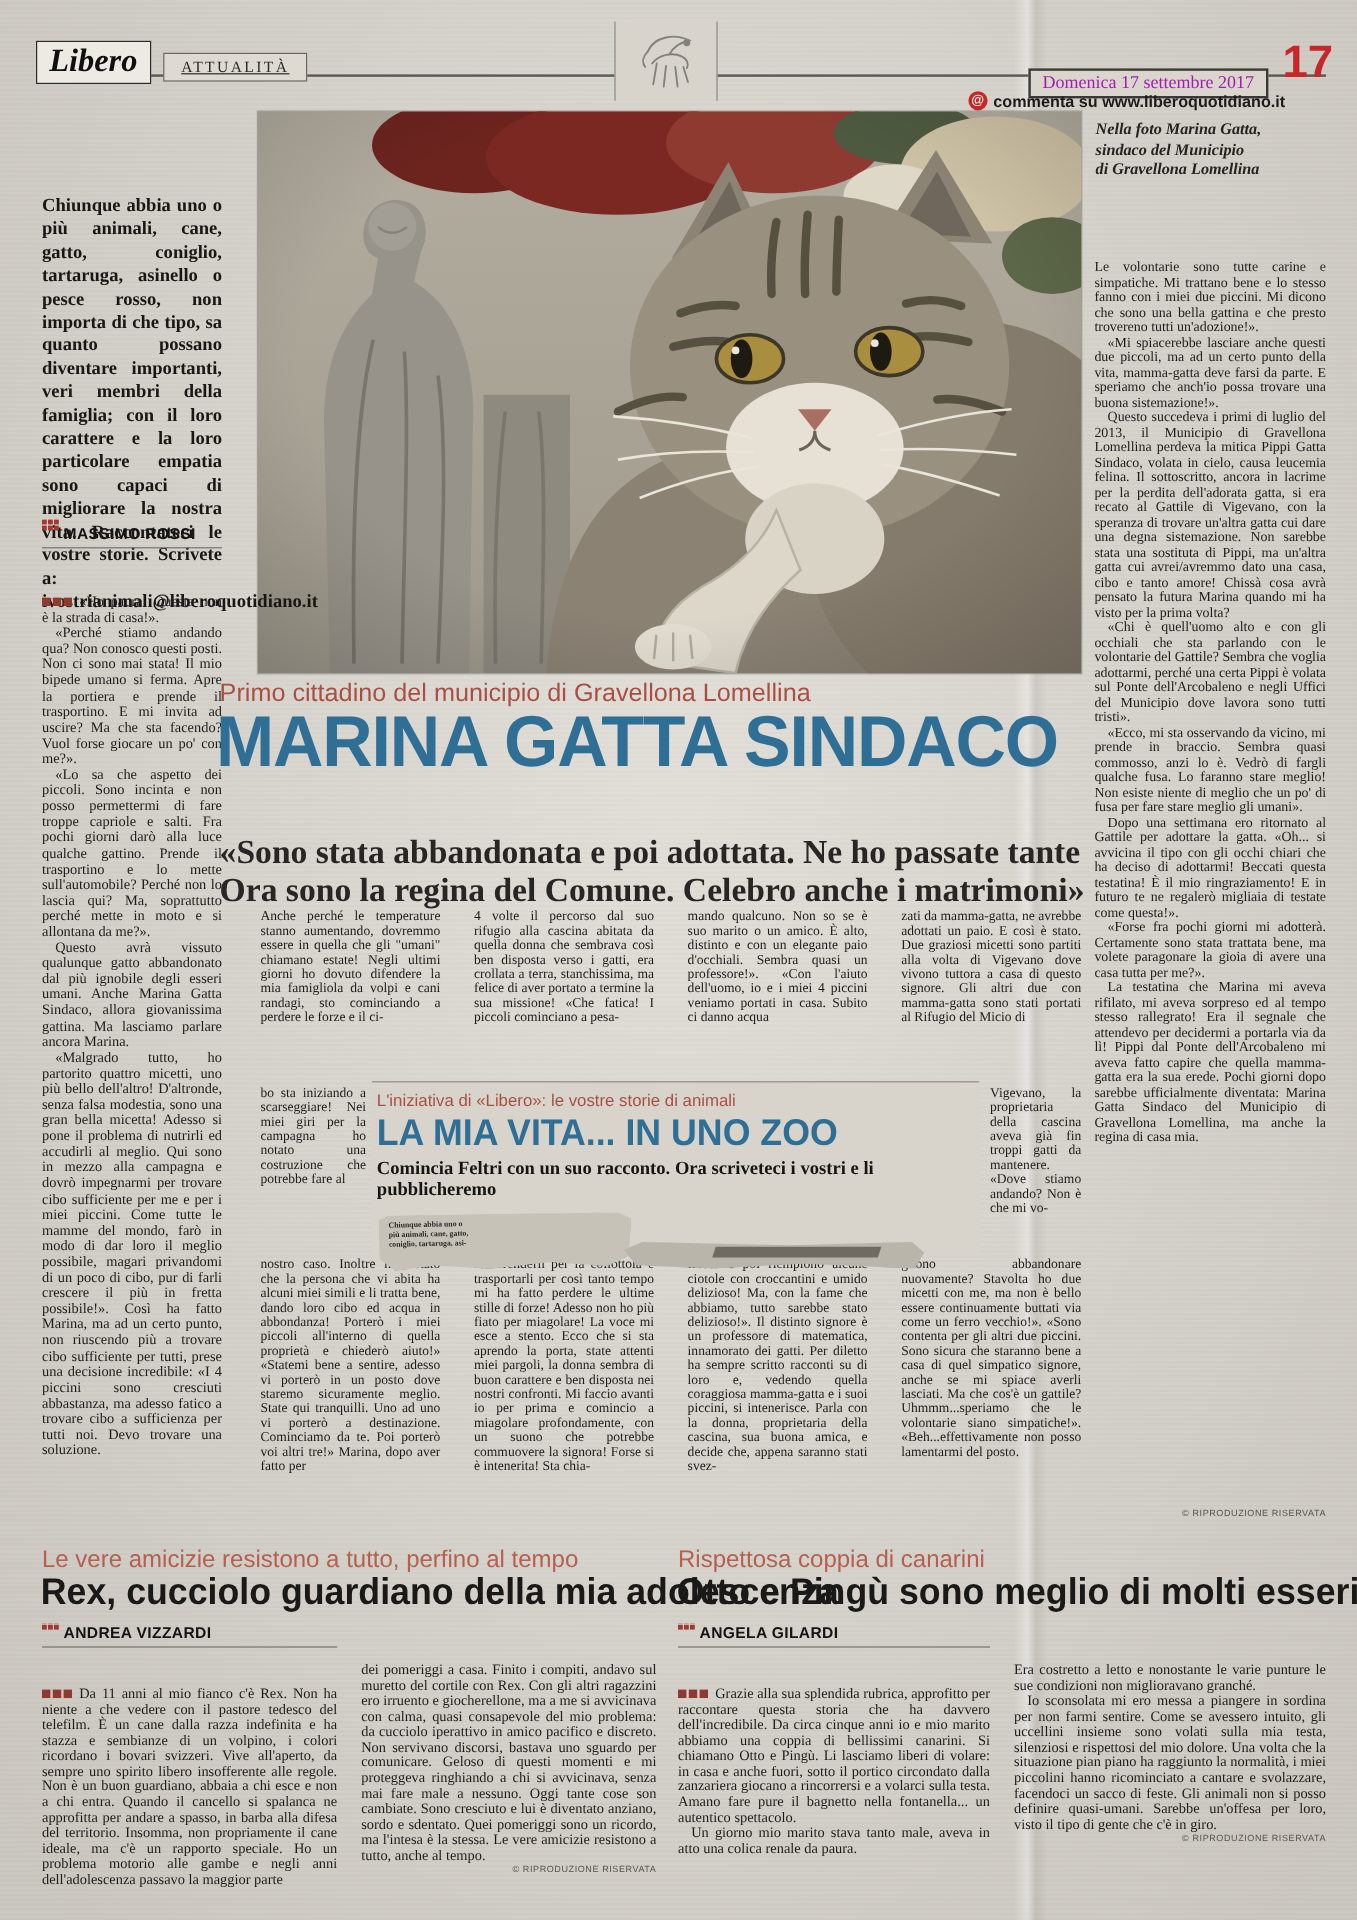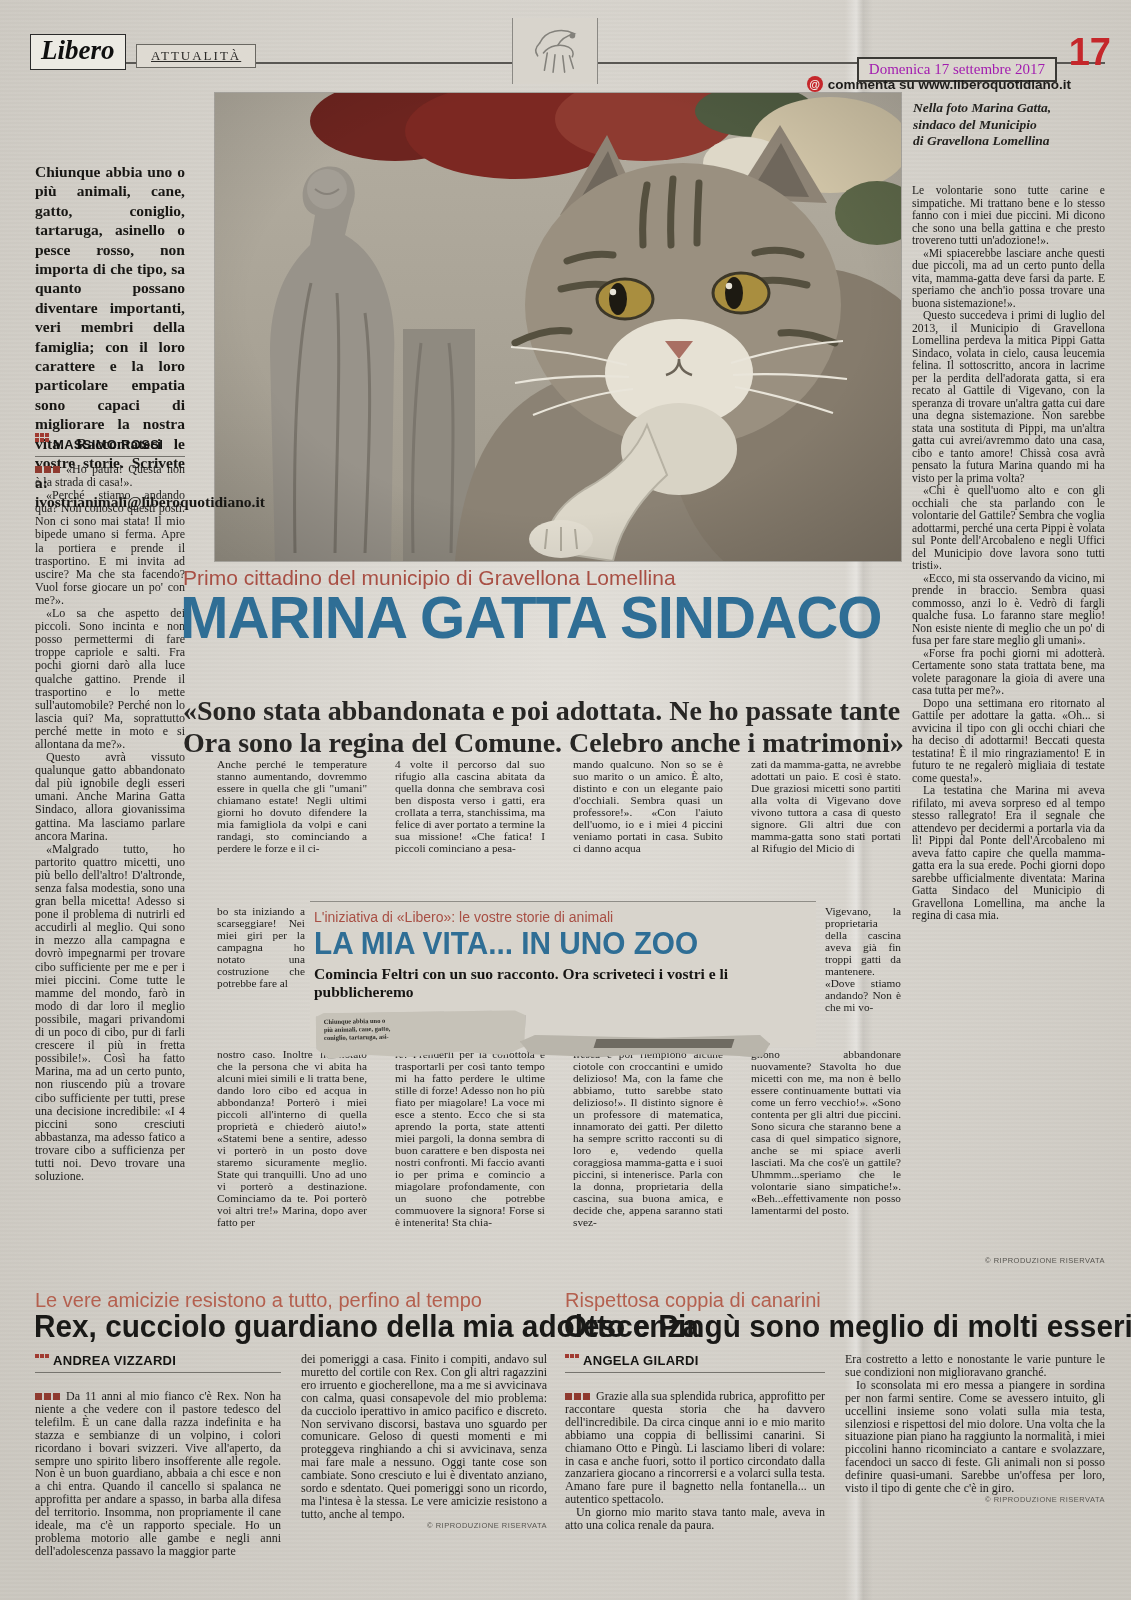--- a/index.html
+++ b/index.html
@@ -26,21 +26,21 @@
   .at-ic{display:inline-flex;width:16px;height:16px;border-radius:50%;background:#c5272b;color:#f4f1ea;
         font:bold 11px/16px "Liberation Sans", sans-serif;align-items:center;justify-content:center;}
   
   .photo{position:absolute;left:215px;top:93px;width:686px;height:468px;box-shadow:0 0 0 1px rgba(90,88,82,.4);}
   .photo svg{display:block;width:100%;height:100%;}
   
   .photo-caption{position:absolute;left:913px;top:100px;width:185px;
         font:bold italic 13.5px/16.5px "Liberation Serif", serif;color:#242320;white-space:pre-line;}
   .bodytext{text-align:justify;hyphens:auto;-webkit-hyphens:auto;}
   .bodytext p{margin:0;text-indent:11px;}
-  .bodytext p.first{text-indent:0;}
+  .bodytext p.first{text-indent:0;margin-top:32px;}
   .sq3{display:inline-block;width:7px;height:7px;background:#8f3a2f;box-shadow:9px 0 #8f3a2f,18px 0 #8f3a2f;margin-right:24px;}
   .byline-row{display:flex;align-items:flex-start;border-bottom:1px solid #75736d;padding-bottom:4px;
         font:bold 13px "Liberation Sans", sans-serif;color:#141412;letter-spacing:.3px;}
   .sq6{display:inline-block;width:4px;height:4px;background:#a03a30;box-shadow:5px 0 #a03a30,10px 0 #a03a30,0 5px #a03a30,5px 5px #a03a30,10px 5px #a03a30;margin:-4px 14px 0 0;}
   .intro{position:absolute;left:35px;top:162px;width:150px;
         font:bold 15.5px/19.4px "Liberation Serif", serif;color:#181714;}
   .rail-byline{position:absolute;left:35px;top:437px;width:150px;}
   .rail-body{position:absolute;left:35px;top:463px;width:150px;height:806px;overflow:hidden;
         font:12px/13.1px "Liberation Serif", serif;}
   
@@ -248,22 +248,22 @@
         </div>
     </div>
   </div>
 
   <div class="right-body bodytext">
     <p class="first">Le volontarie sono tutte carine e simpatiche. Mi trattano bene e lo stesso fanno con i miei due piccini. Mi dicono che sono una bella gattina e che presto trovereno tutti un'adozione!».</p>
     <p>«Mi spiacerebbe lasciare anche questi due piccoli, ma ad un certo punto della vita, mamma-gatta deve farsi da parte. E speriamo che anch'io possa trovare una buona sistemazione!».</p>
     <p>Questo succedeva i primi di luglio del 2013, il Municipio di Gravellona Lomellina perdeva la mitica Pippi Gatta Sindaco, volata in cielo, causa leucemia felina. Il sottoscritto, ancora in lacrime per la perdita dell'adorata gatta, si era recato al Gattile di Vigevano, con la speranza di trovare un'altra gatta cui dare una degna sistemazione. Non sarebbe stata una sostituta di Pippi, ma un'altra gatta cui avrei/avremmo dato una casa, cibo e tanto amore! Chissà cosa avrà pensato la futura Marina quando mi ha visto per la prima volta?</p>
     <p>«Chi è quell'uomo alto e con gli occhiali che sta parlando con le volontarie del Gattile? Sembra che voglia adottarmi, perché una certa Pippi è volata sul Ponte dell'Arcobaleno e negli Uffici del Municipio dove lavora sono tutti tristi».</p>
     <p>«Ecco, mi sta osservando da vicino, mi prende in braccio. Sembra quasi commosso, anzi lo è. Vedrò di fargli qualche fusa. Lo faranno stare meglio! Non esiste niente di meglio che un po' di fusa per fare stare meglio gli umani».</p>
+    <p>Dopo una settimana ero ritornato al Gattile per adottare la gatta. «Oh... si avvicina il tipo con gli occhi chiari che ha deciso di adottarmi! Beccati questa testatina! È il mio ringraziamento! E in futuro te ne regalerò migliaia di testate come questa!».</p>
     <p>«Forse fra pochi giorni mi adotterà. Certamente sono stata trattata bene, ma volete paragonare la gioia di avere una casa tutta per me?».</p>
-    <p>Dopo una settimana ero ritornato al Gattile per adottare la gatta. «Oh... si avvicina il tipo con gli occhi chiari che ha deciso di adottarmi! Beccati questa testatina! È il mio ringraziamento! E in futuro te ne regalerò migliaia di testate come questa!».</p>
     <p>La testatina che Marina mi aveva rifilato, mi aveva sorpreso ed al tempo stesso rallegrato! Era il segnale che attendevo per decidermi a portarla via da lì! Pippi dal Ponte dell'Arcobaleno mi aveva fatto capire che quella mamma-gatta era la sua erede. Pochi giorni dopo sarebbe ufficialmente diventata: Marina Gatta Sindaco del Municipio di Gravellona Lomellina, ma anche la regina di casa mia.</p>
   </div>
   <div class="copyright copy-right-col">© RIPRODUZIONE RISERVATA</div>
 
   <div class="kicker-b" style="left:35px;top:1289px">Le vere amicizie resistono a tutto, perfino al tempo</div>
   <div class="title-b" style="left:34px;top:1311px">Rex, cucciolo guardiano della mia adolescenza</div>
   <div class="bgrid" style="left:35px;top:1353px;width:512px">
     <div class="bodytext">
       <div class="byline-row">
         <span class="sq6"></span>

